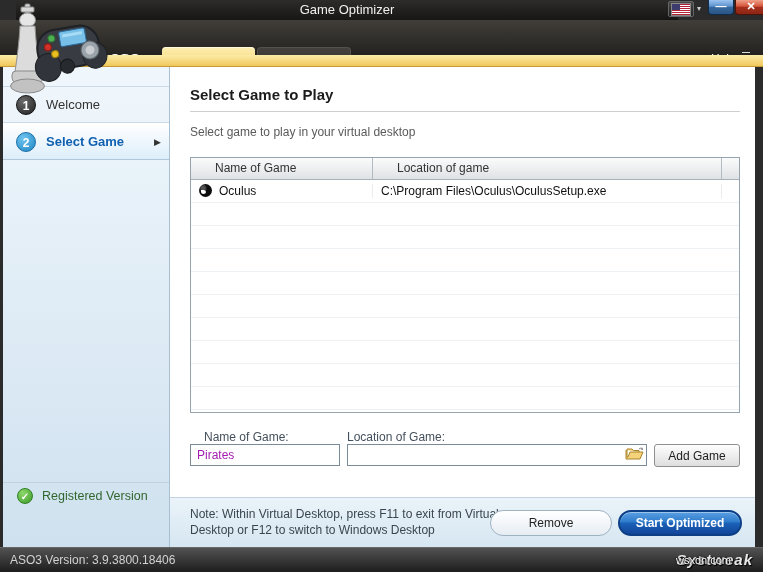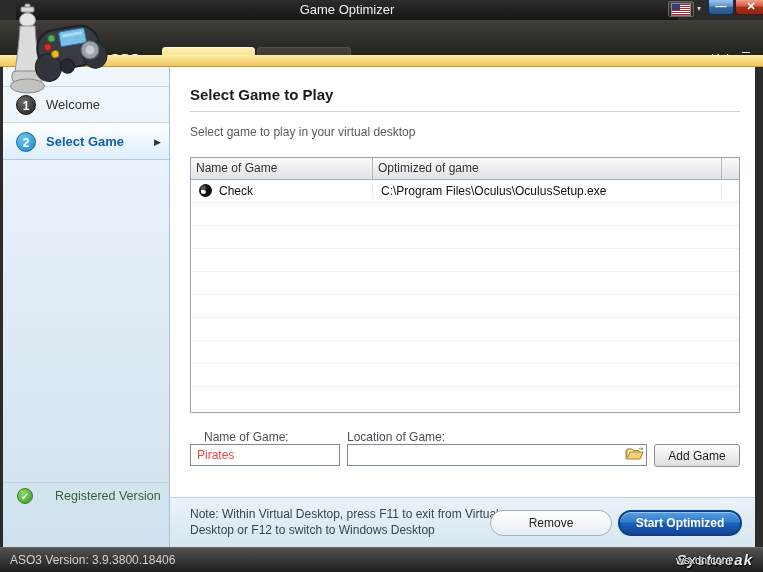--- a/index.html
+++ b/index.html
@@ -62,53 +62,53 @@
   .step-label{margin-left:10px;font-size:13px;color:#333;}
   .step-active{background:linear-gradient(#ffffff,#ddeefb);border-top:1px solid #fff;
     border-bottom:1px solid #b0c8da;}
   .step-active .step-label{color:#1060b0;font-weight:bold;}
   .step-arrow{position:absolute;right:8px;color:#333;font-size:9px;}
   .registered{position:absolute;left:0;top:415px;width:100%;height:26px;
     border-top:1px solid #bfd2e0;display:flex;align-items:center;padding-left:14px;box-sizing:border-box;}
   .check-ic{width:16px;height:16px;border-radius:50%;
     background:radial-gradient(circle at 35% 30%,#8ed86a,#3a9a28);border:1px solid #2e8020;
     color:#fff;font-size:10px;font-weight:bold;text-align:center;line-height:16px;box-sizing:border-box;}
-  .registered span.lbl{margin-left:22px;font-size:12.5px;color:#31662f;}
+  .registered span.lbl{margin-left:9px;font-size:12.5px;color:#31662f;}
   .updates{position:absolute;left:0;top:441px;width:100%;height:39px;
     border-top:1px solid #bfd2e0;display:flex;align-items:center;padding-left:14px;box-sizing:border-box;}
   .updates a{color:#1b4fc0;font-size:13px;text-decoration:underline;cursor:pointer;}
 
   
   .main{position:absolute;left:170px;top:67px;width:585px;height:480px;background:#fff;}
   .page-title{position:absolute;left:20px;top:19px;font-size:15px;font-weight:bold;color:#1b1b1b;}
   .hdivider{position:absolute;left:20px;top:44px;width:550px;height:1px;background:#cfcfcf;}
   .subtitle{position:absolute;left:20px;top:58px;font-size:12px;color:#5a5a5a;}
 
   .gtable{position:absolute;left:20px;top:90px;width:550px;height:256px;
     border:1px solid #96a4b0;box-sizing:border-box;background:#fff;overflow:hidden;}
   .thead{display:flex;height:22px;background:linear-gradient(#fbfbfb,#dfe2e5);
     border-bottom:1px solid #a8b2ba;box-sizing:border-box;}
-  .th{font-size:12px;color:#333;line-height:21px;padding-left:5px;box-sizing:border-box;
+  .th{font-size:12px;color:#333;line-height:21px;padding-left:24px;box-sizing:border-box;
     border-right:1px solid #b2bac2;}
   .tc{box-sizing:border-box;border-right:1px solid #e9edf0;padding-left:8px;}
   .c1{width:182px;flex:0 0 182px;}
   .c2{width:349px;flex:0 0 349px;}
   .c3{flex:1;border-right:none;padding-left:0;}
   .trow{display:flex;height:23px;border-bottom:1px solid #eef2f5;box-sizing:border-box;
     font-size:12px;color:#111;align-items:center;}
   .oculus-icon{display:inline-block;width:13px;height:13px;border-radius:50%;
     background:radial-gradient(circle at 32% 32%, #555 0 12%, #0d0d0d 35%);
     margin-right:7px;vertical-align:-2px;position:relative;}
   .oculus-icon::after{content:"";position:absolute;left:2px;top:6px;width:5px;height:4px;
     background:#fff;border-radius:0 50% 50% 50%;}
 
   .flabel{position:absolute;font-size:12px;color:#44505c;top:363px;}
   .lbl-name{left:34px;} .lbl-loc{left:177px;}
   .tinput{position:absolute;top:377px;height:22px;border:1px solid #7c8b98;box-sizing:border-box;
-    font-size:12px;color:#ef4444;padding:0 6px;font-family:"Liberation Sans",sans-serif;background:#fff;}
+    font-size:12px;color:#a21caf;padding:0 6px;font-family:"Liberation Sans",sans-serif;background:#fff;}
   .in-name{left:20px;width:150px;}
   .loc-wrap{position:absolute;left:177px;top:377px;width:300px;height:22px;
     border:1px solid #7c8b98;box-sizing:border-box;background:#fff;display:flex;align-items:center;}
   .loc-wrap input{flex:1;border:none;outline:none;height:18px;font-size:12px;padding:0 4px;
     font-family:"Liberation Sans",sans-serif;}
   .folder-btn{width:22px;height:18px;border:none;background:transparent;cursor:pointer;padding:0;}
   .btn-add{position:absolute;left:484px;top:377px;width:86px;height:23px;
     background:linear-gradient(#fefefe,#dedede);border:1px solid #8f8f8f;border-radius:3px;
     font-size:12px;color:#222;cursor:pointer;font-family:"Liberation Sans",sans-serif;}
 
@@ -198,26 +198,26 @@
   </div>
 
   <div class="main">
     <div class="page-title">Select Game to Play</div>
     <div class="hdivider"></div>
     <div class="subtitle">Select game to play in your virtual desktop</div>
 
     <div class="gtable">
       <div class="thead">
         <div class="th c1">Name of Game</div>
-        <div class="th c2">Optimized of game</div>
+        <div class="th c2">Location of game</div>
         <div class="th c3"></div>
       </div>
       <div>
         <div class="trow">
-          <div class="tc c1"><span class="oculus-icon"></span><span>Check</span></div>
+          <div class="tc c1"><span class="oculus-icon"></span><span>Oculus</span></div>
           <div class="tc c2">C:\Program Files\Oculus\OculusSetup.exe</div>
           <div class="tc c3"></div>
         </div>
       <div class="trow">
             <div class="tc c1"></div>
             <div class="tc c2"></div>
             <div class="tc c3"></div>
           </div>
           <div class="trow">
             <div class="tc c1"></div>

